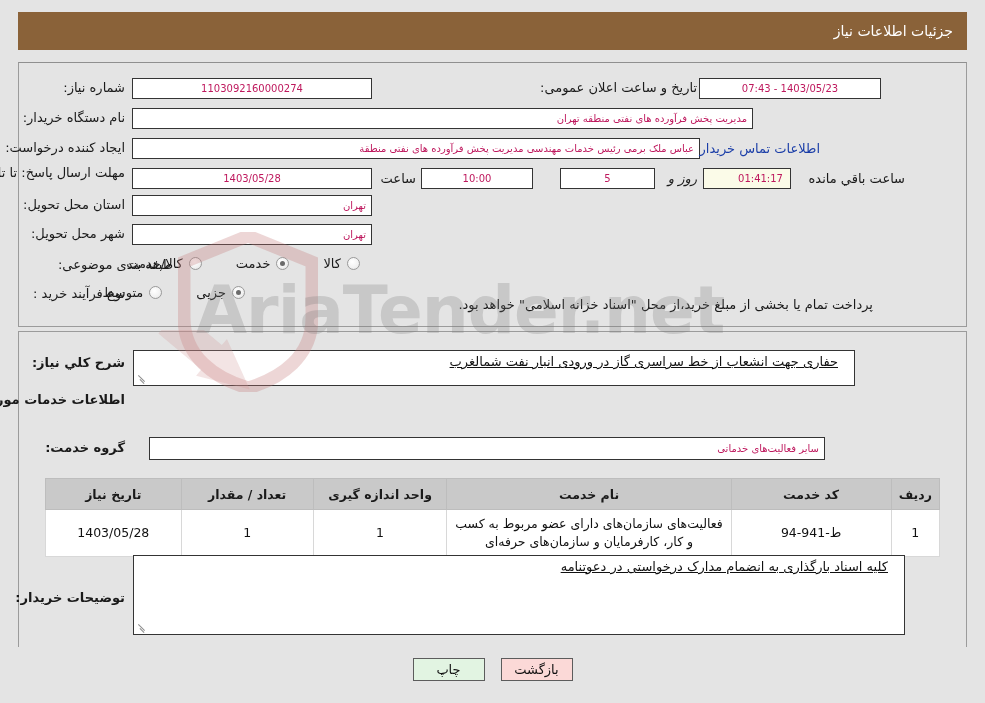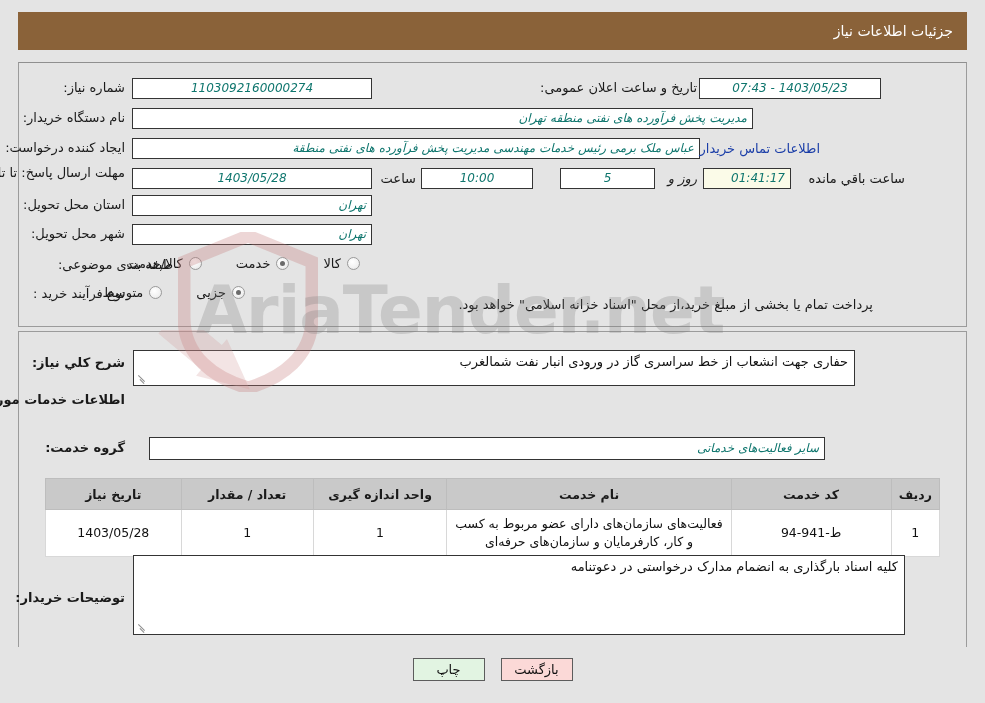--- a/index.html
+++ b/index.html
@@ -111,27 +111,26 @@
     white-space: nowrap;
   }
   .lbl-b { font-weight: bold; }
 
   .box {
     box-sizing: border-box;
     border: 1px solid #343434;
     background: #ffffff;
     height: 21px;
     line-height: 19px;
-    font-size: 12px;
+    font-size: 10px;
     padding: 0 5px;
     text-align: center;
     overflow: hidden;
     white-space: nowrap;
-    color: #0f766e;
-    font-style: italic;
+    color: #be185d;
   }
   .box.right { text-align: right; }
   .box.cream { background: #fbfbe8; }
 
   .link {
     color: #1b3ea8;
     font-size: 13px;
     text-decoration: none;
     cursor: pointer;
     white-space: nowrap;
@@ -163,25 +162,26 @@
     gap: 6px;
     font-size: 13px;
   }
 
   
   .ta {
     box-sizing: border-box;
     border: 1px solid #343434;
     background: #ffffff;
     font-size: 13px;
-    padding: 3px 6px 0 6px;
+    padding: 3px 16px 0 6px;
     text-align: right;
     position: relative;
     overflow: hidden;
     color: #111;
+    text-decoration: underline;
   }
   .ta .grip {
     position: absolute;
     left: 2px;
     bottom: 1px;
     width: 10px;
     height: 10px;
   }
   .ta .grip::before,
   .ta .grip::after {

